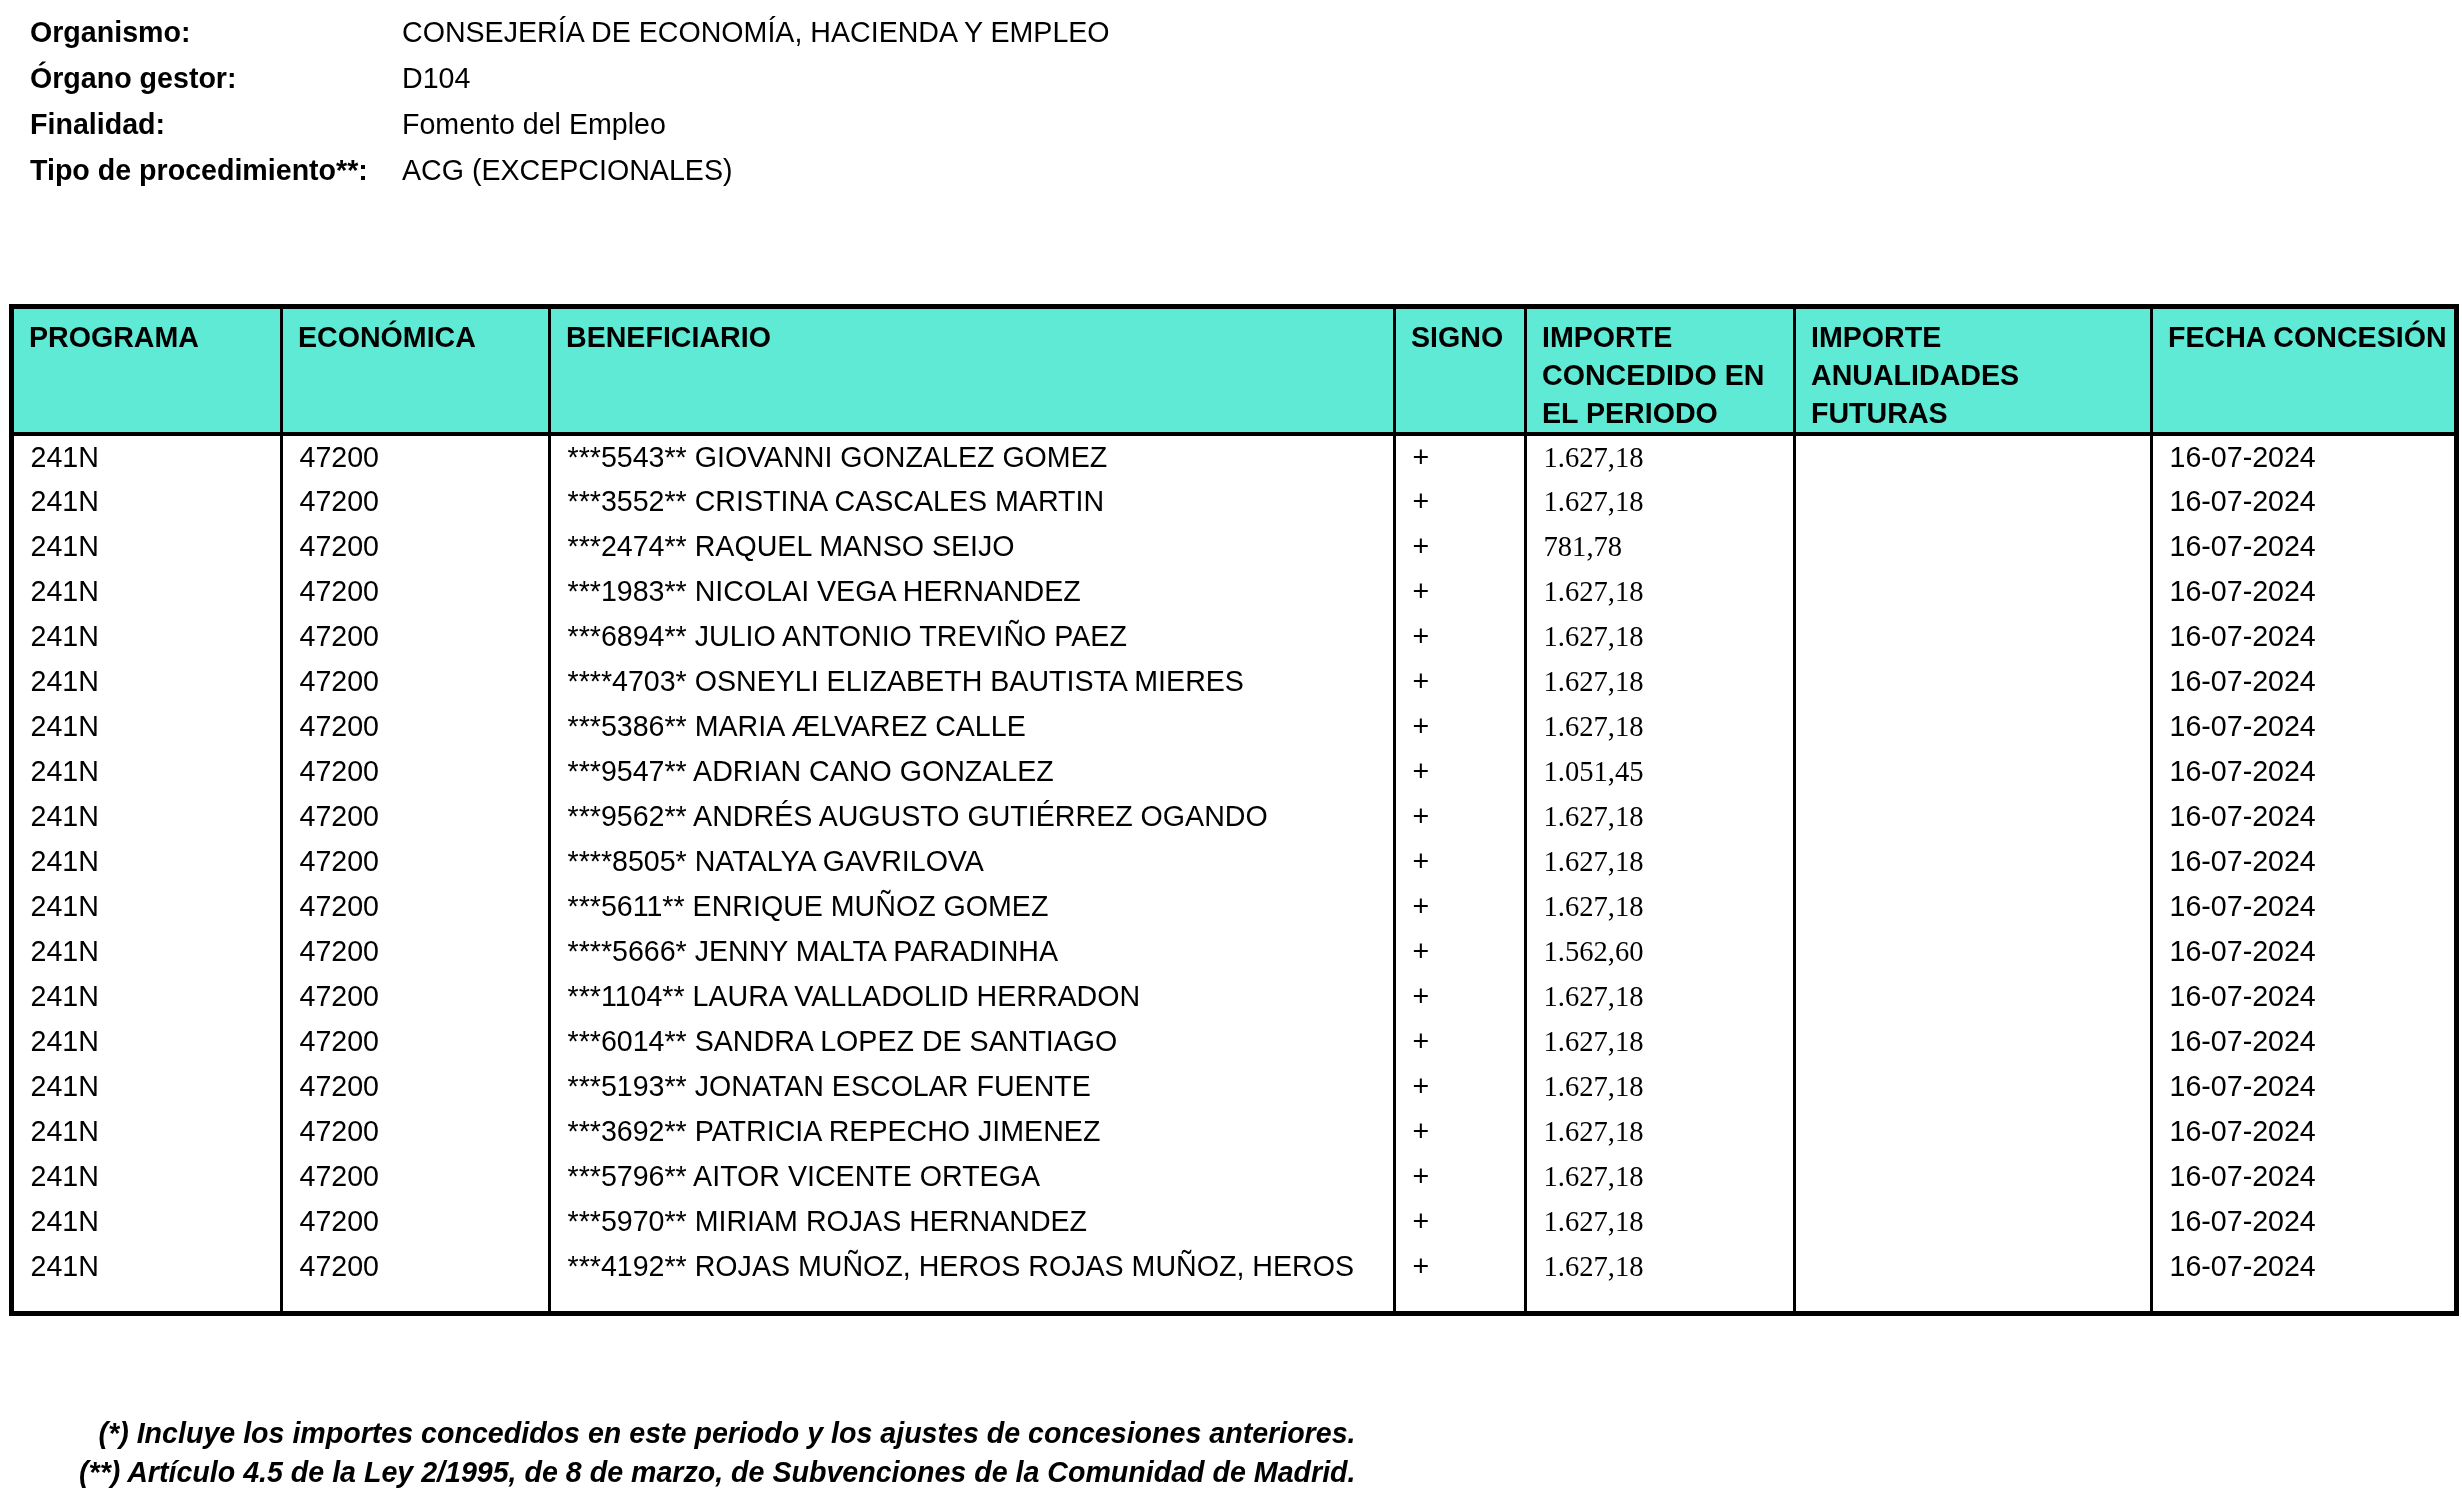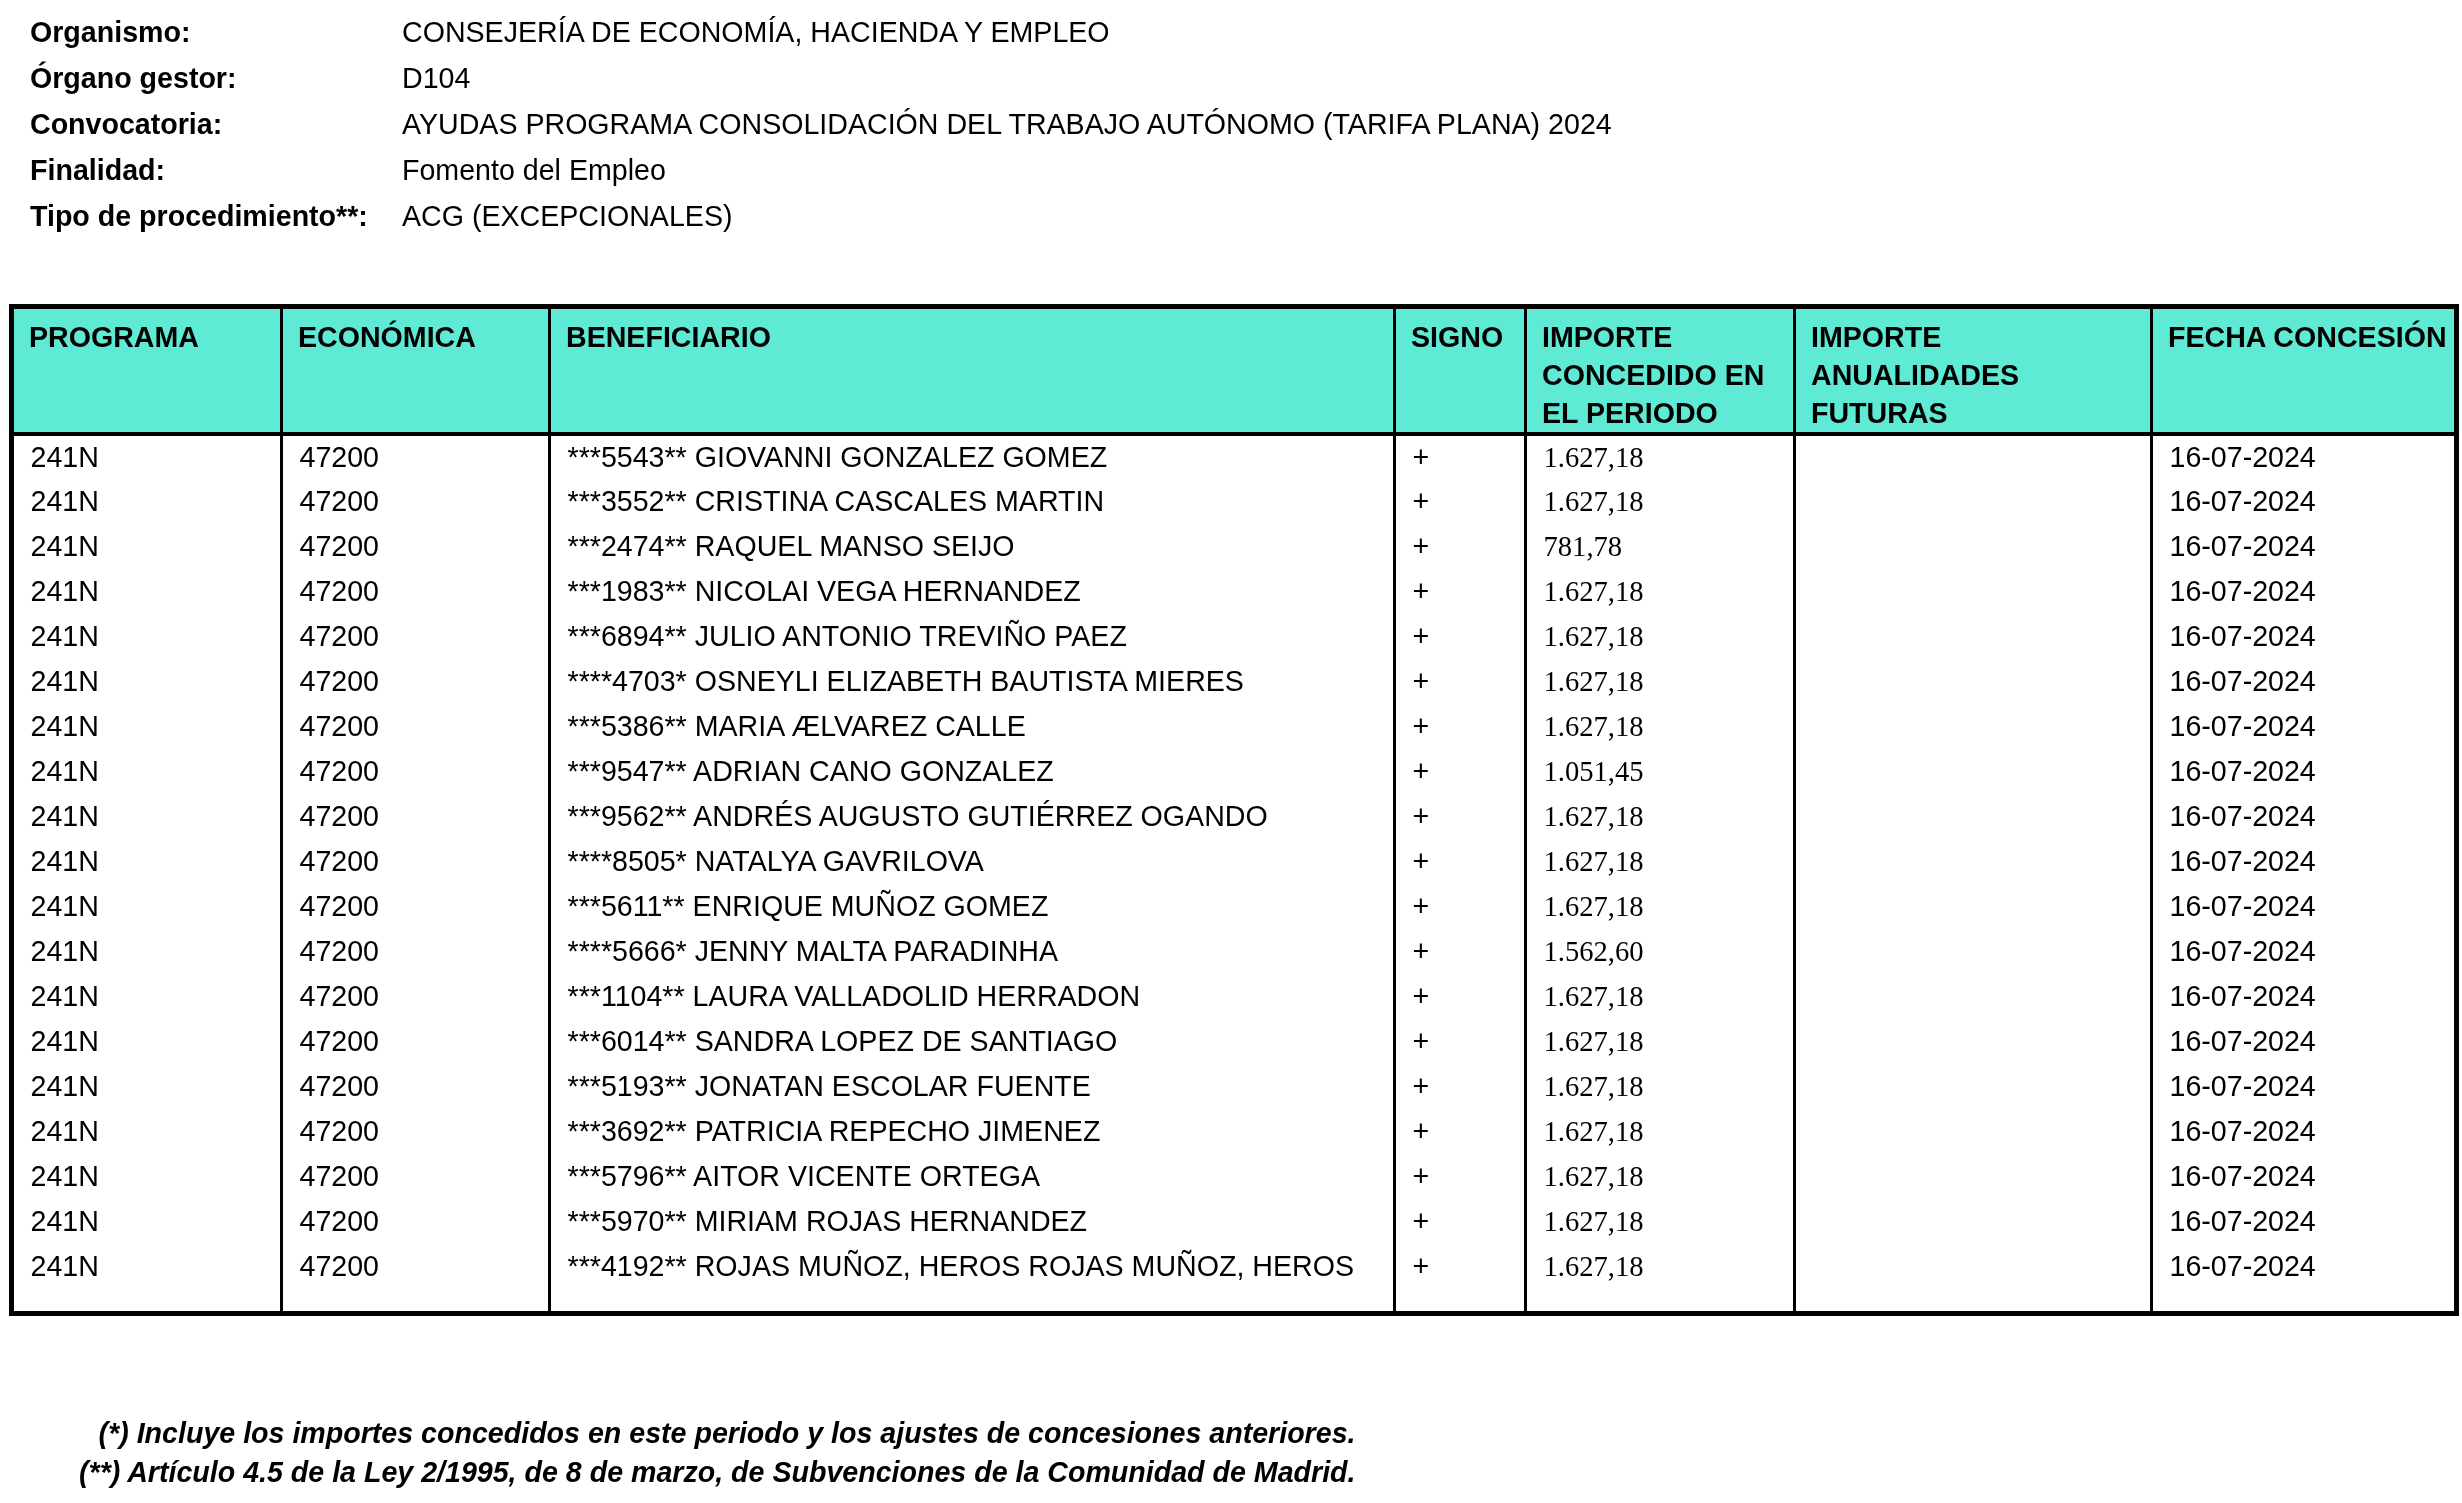--- a/index.html
+++ b/index.html
@@ -93,24 +93,20 @@
       <div class="field-row">
         <span class="field-label">Organismo:</span>
         <span class="field-value">CONSEJERÍA DE ECONOMÍA, HACIENDA Y EMPLEO</span>
       </div>
 
       <div class="field-row">
         <span class="field-label">Órgano gestor:</span>
         <span class="field-value">D104</span>
       </div>
 
-      <div class="field-row">
-        <span class="field-label">Convocatoria:</span>
-        <span class="field-value">AYUDAS PROGRAMA CONSOLIDACIÓN DEL TRABAJO AUTÓNOMO (TARIFA PLANA) 2024</span>
-      </div>
 
 
       <div class="field-row">
         <span class="field-label">Finalidad:</span>
         <span class="field-value">Fomento del Empleo</span>
       </div>
 
       <div class="field-row">
         <span class="field-label">Tipo de procedimiento**:</span>
         <span class="field-value">ACG (EXCEPCIONALES)</span>

